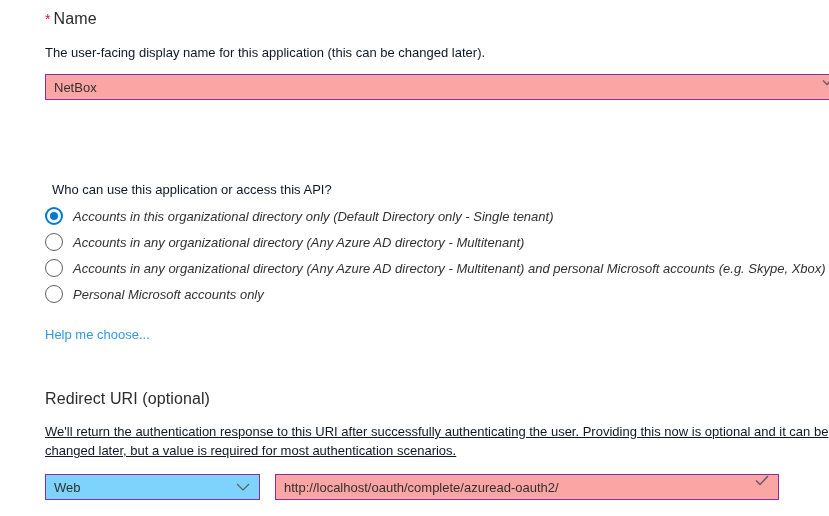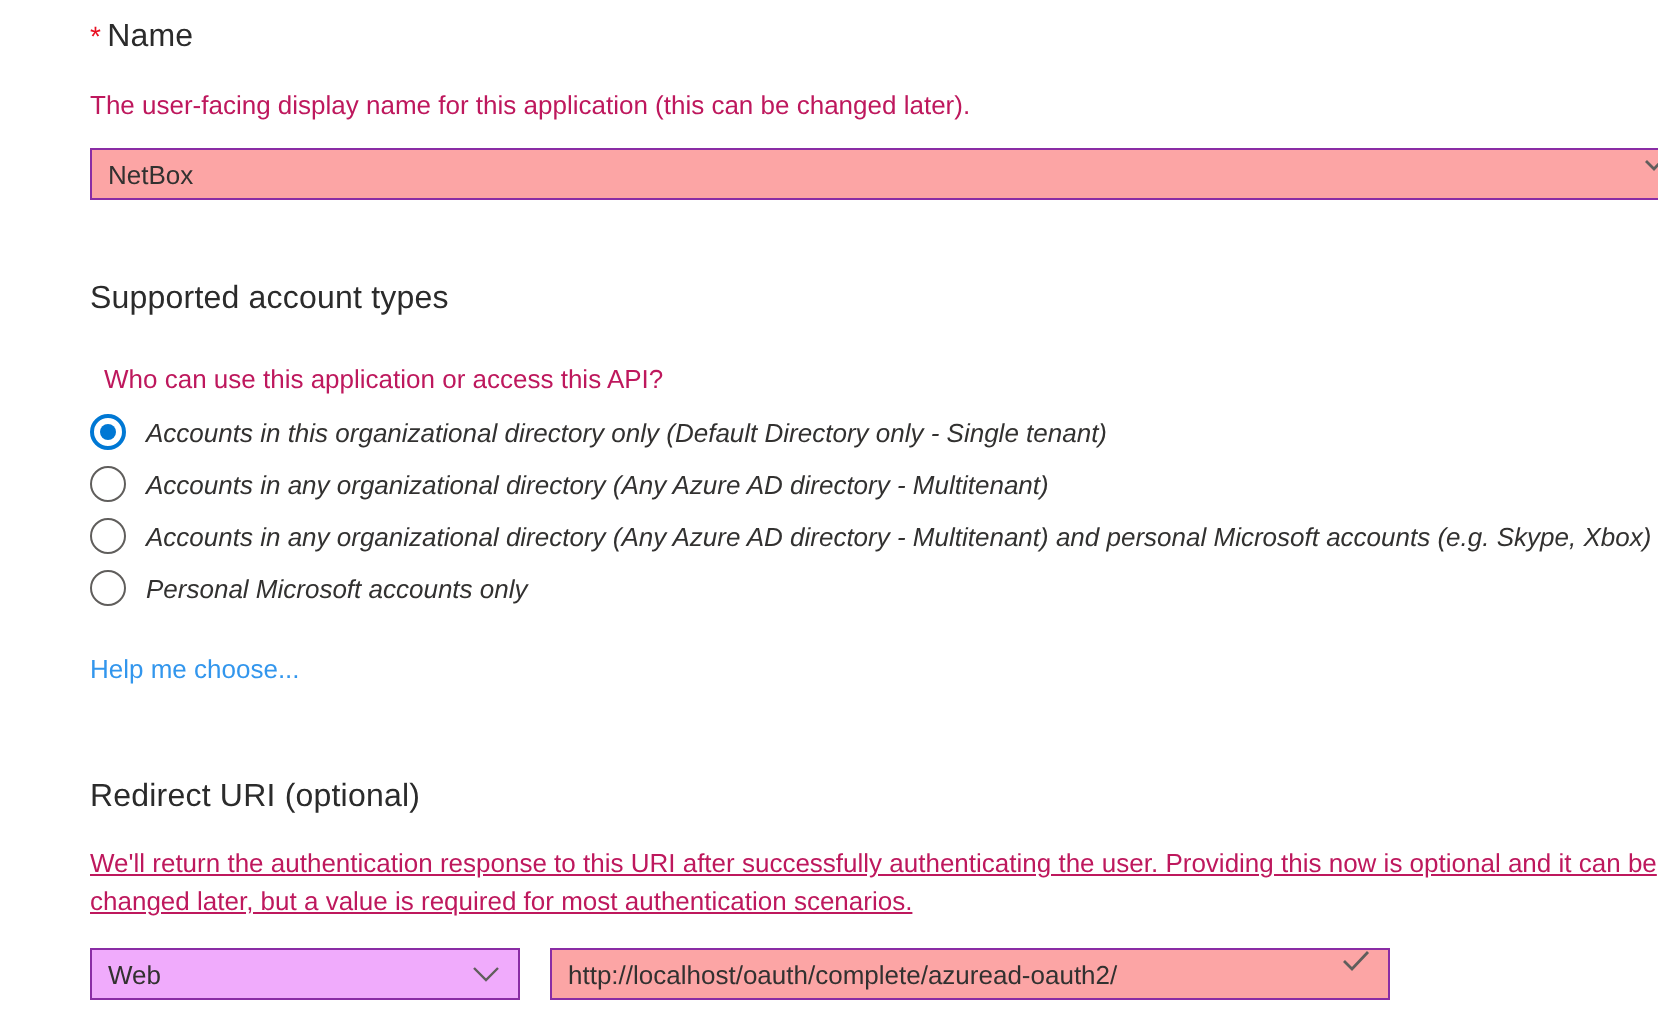--- a/index.html
+++ b/index.html
@@ -16,21 +16,21 @@
   .section-title {
     font-size: 16px;
     font-weight: 400;
     color: #2b2b2b;
     letter-spacing: 0.1px;
   }
   .required-marker { color: #e81123; margin-right: 3px; font-size: 14px; }
 
   .body-text {
     font-size: 13px;
-    color: #be185d;
+    color: #0f172a;
     line-height: 19px;
   }
 
   
   .name-title { position: absolute; top: 10px; left: 15px; }
   .name-desc  { position: absolute; top: 43px; left: 15px; }
 
   .text-field {
     position: absolute;
     height: 26px;
@@ -98,32 +98,32 @@
 
   
   .ruri-title { position: absolute; top: 390px; left: 15px; }
   .ruri-desc  { position: absolute; top: 422px; left: 15px; width: 800px; text-decoration: underline; }
 
   .platform-select {
     position: absolute;
     top: 474px; left: 15px;
     width: 215px; height: 26px;
     border: 1px solid #8a2da5;
-    background: #f0abfc;
+    background: #7dd3fc;
     display: flex;
     align-items: center;
     cursor: pointer;
   }
   .platform-select .select-value {
     flex: 1;
     padding: 0 8px;
     font-size: 13px;
     color: #323130;
   }
-  .uri-field { top: 474px; left: 245px; width: 420px; }
+  .uri-field { top: 474px; left: 245px; width: 504px; }
 
   svg.glyph { display: block; }
 </style>
 </head>
 <body>
 
 <div class="page">
 
   <div class="section-title name-title">
     <span class="required-marker">*</span><span>Name</span>
@@ -133,21 +133,20 @@
 
   <div class="text-field name-field">
     <input type="text" value="NetBox" style="">
     <span class="field-glyph">
       <svg class="glyph" width="14" height="11" viewBox="0 0 14 11">
         <path d="M1 5.5 L5 9.5 L13 1" stroke="#605e5c" stroke-width="1.4" fill="none"></path>
       </svg>
     </span>
   </div>
 
-  <div class="section-title sat-title">Supported account types</div>
 
   <div class="body-text sat-question">Who can use this application or access this API?</div>
 
   <div class="radio-group">
     <div class="radio-row selected">
       <span class="radio-circle">
           <span class="radio-dot"></span>
         </span>
       <span class="radio-label">Accounts in this organizational directory only (Default Directory only - Single tenant)</span>
     </div>

